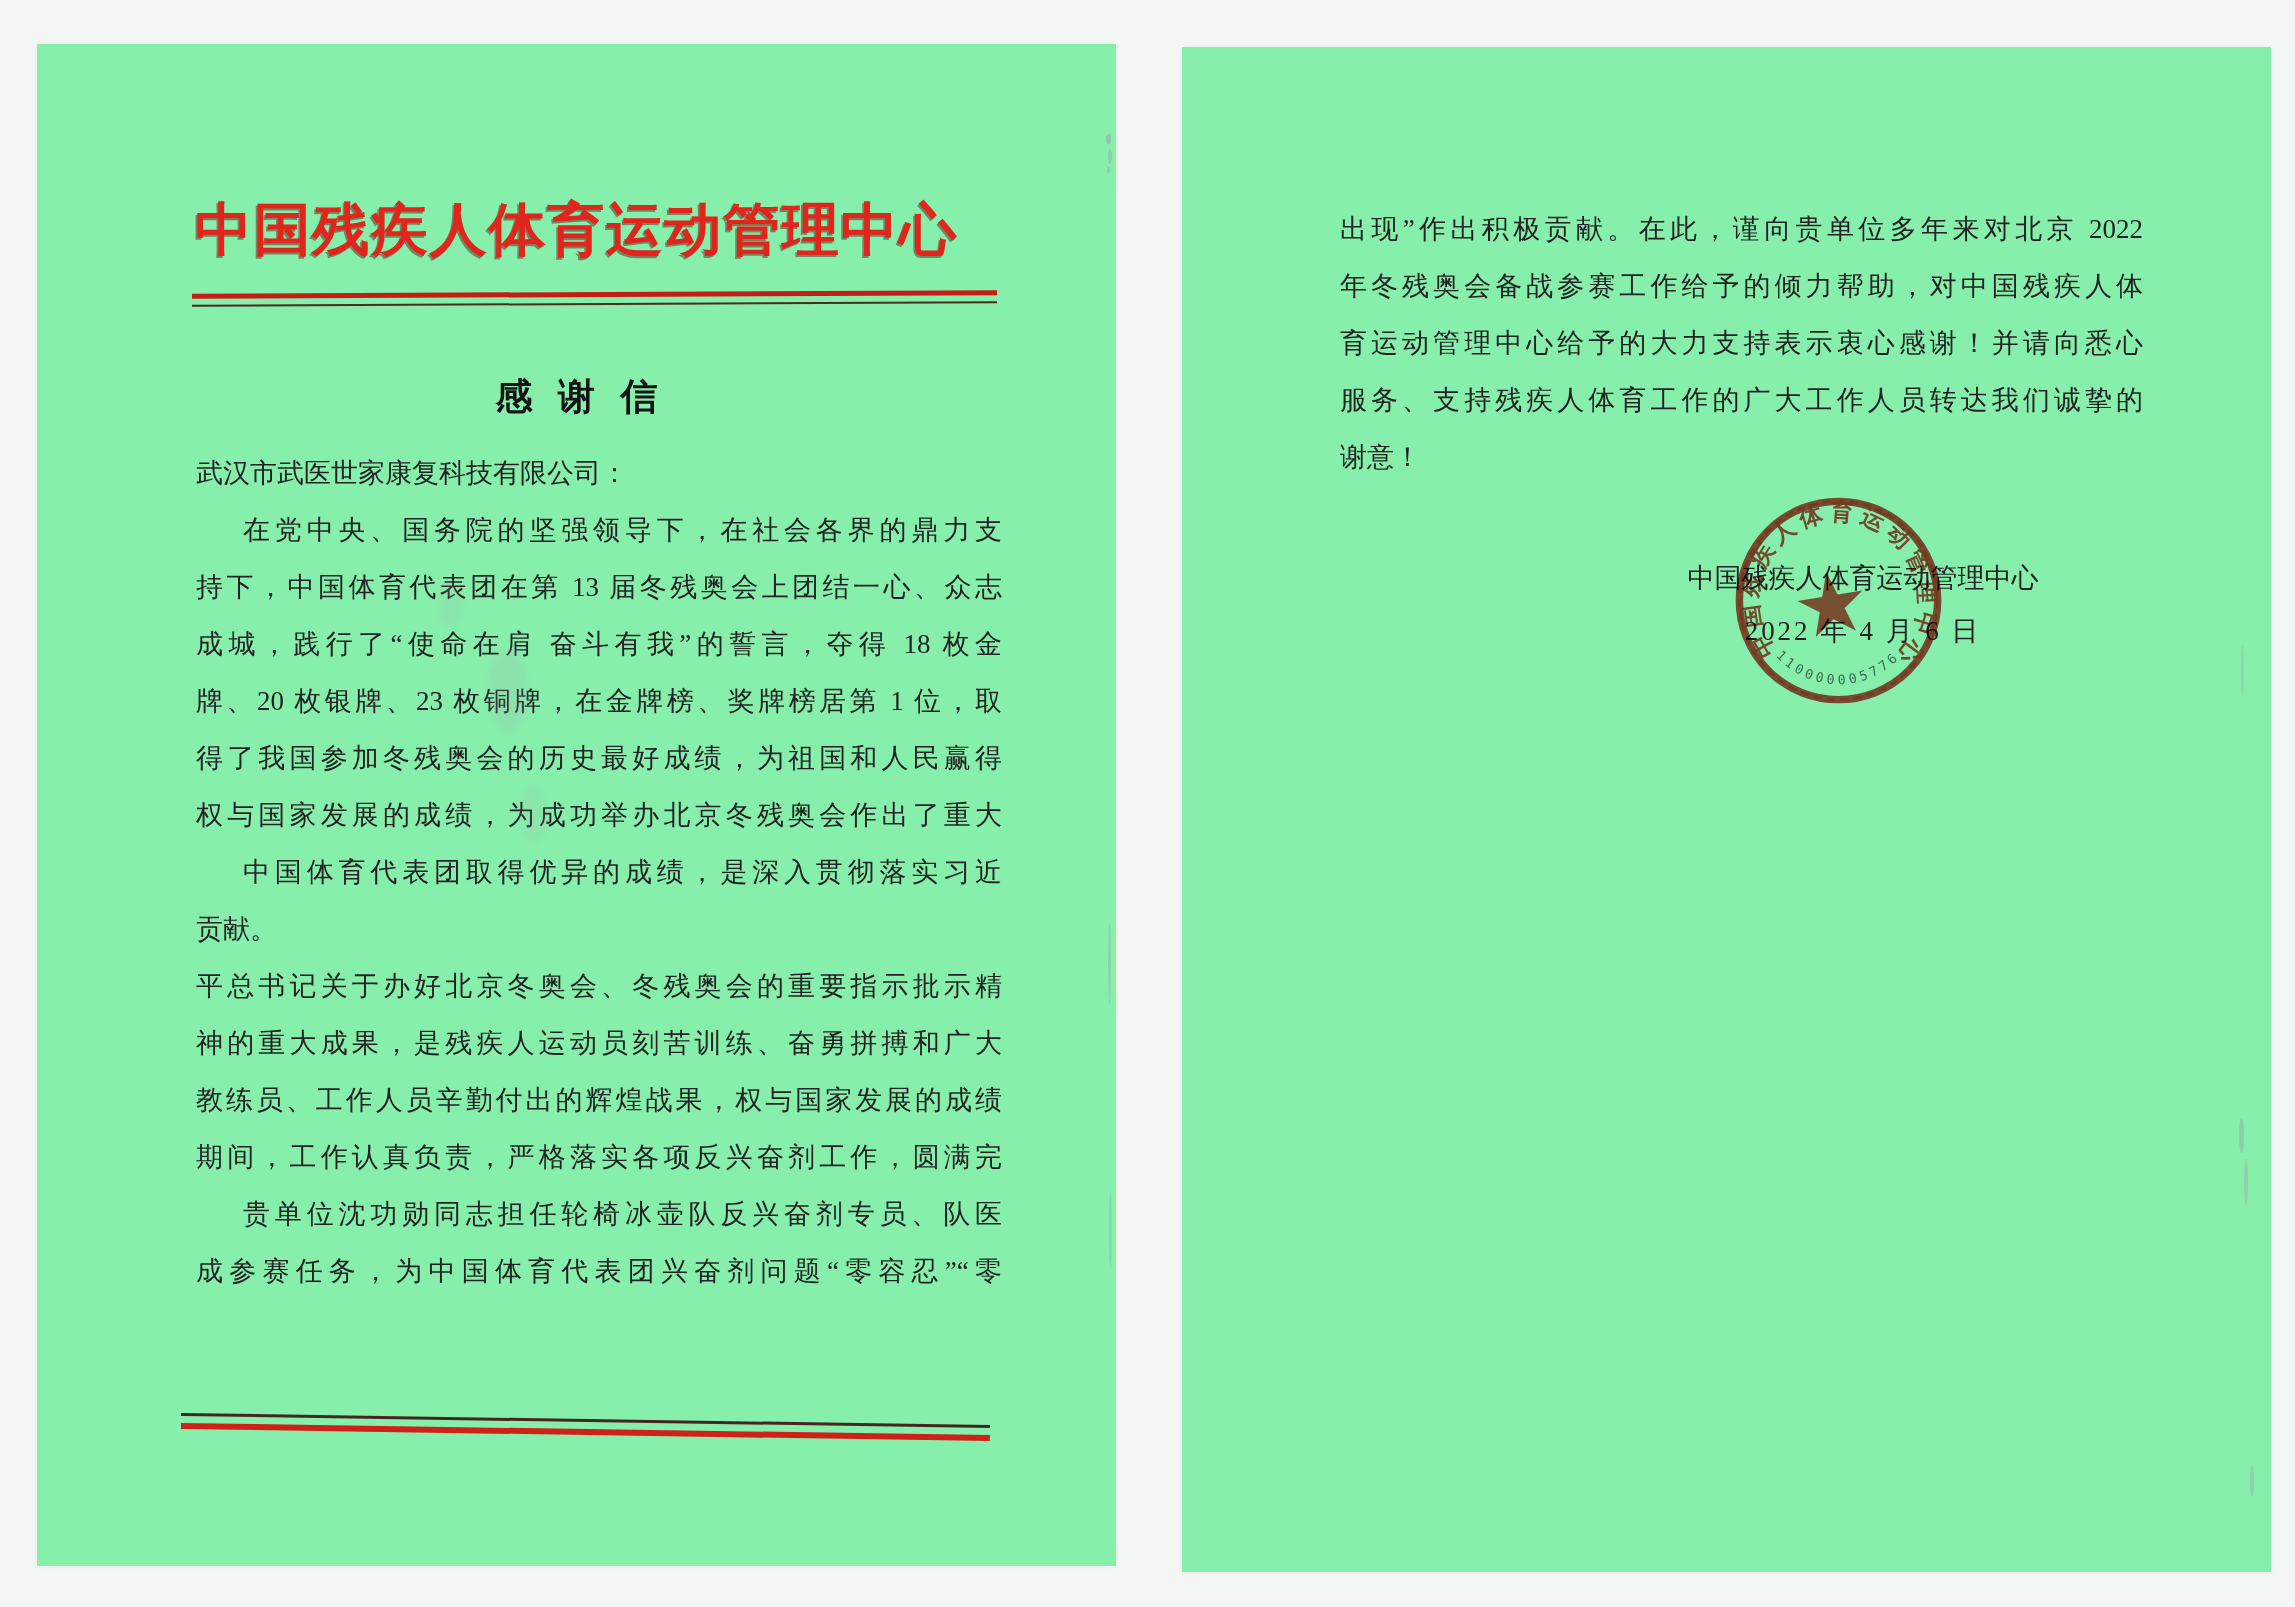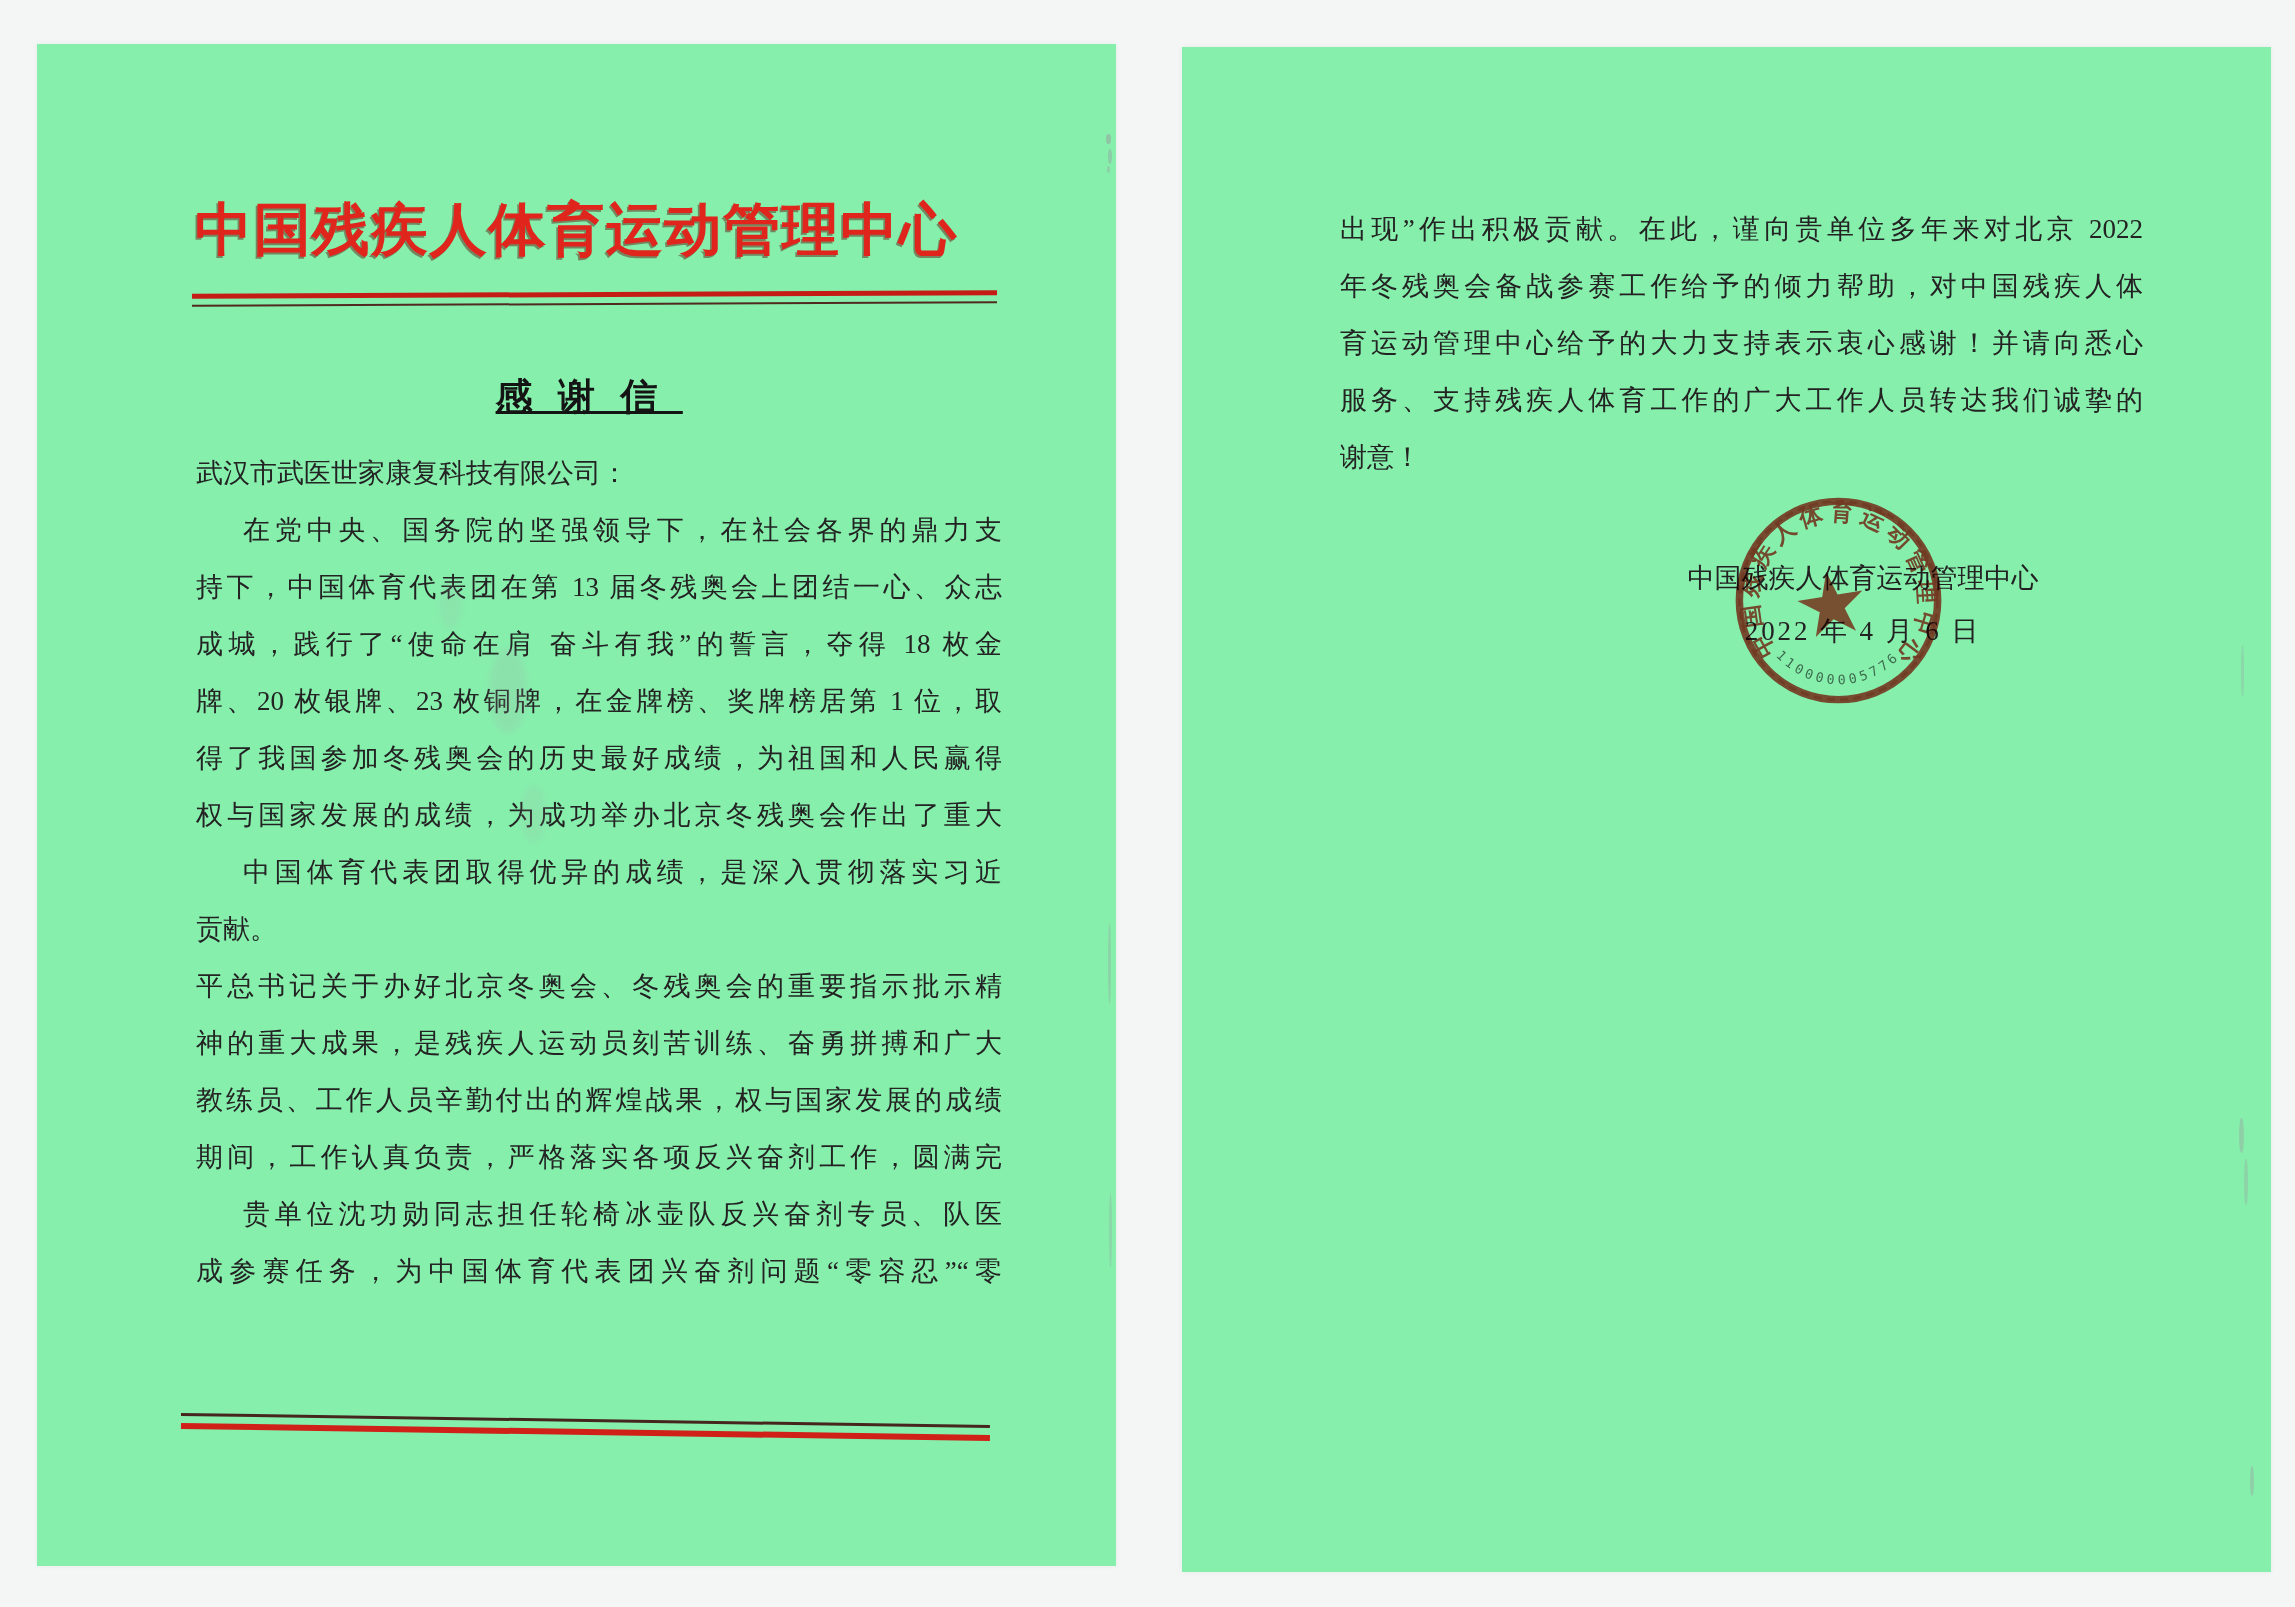--- a/index.html
+++ b/index.html
@@ -22,21 +22,20 @@
     white-space:nowrap;
   }
   .rule{position:absolute;left:155px;width:805px;}
   .rule-red-top{top:248px;height:5.2px;background:#c41d15;transform:rotate(-0.25deg);}
   .rule-dark-top{top:259px;height:2.3px;background:#4a1410;opacity:.9;transform:rotate(-0.25deg);}
   .letter-title{
     position:absolute;left:0;right:0;top:331px;
     text-align:center;font-size:37px;font-weight:bold;color:#141414;
     letter-spacing:25.4px;text-indent:25.4px;line-height:1.2;
     font-family:"Liberation Sans","DejaVu Sans",sans-serif;
-    text-decoration:underline;
   }
   .body-text{
     position:absolute;font-size:27px;color:#232323;line-height:57px;
     font-family:"Liberation Serif","DejaVu Serif",serif;
   }
   #body1{left:159px;top:401px;width:806px;}
   #body2{left:158px;top:154px;width:803px;}
   .ln{
     white-space:nowrap;
     text-align:justify;text-align-last:justify;text-justify:inter-character;

